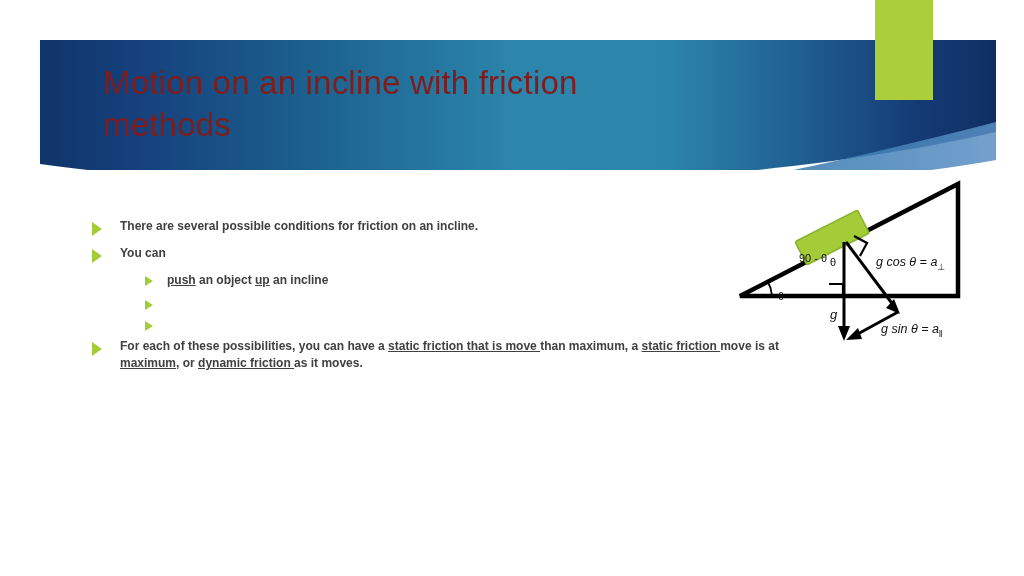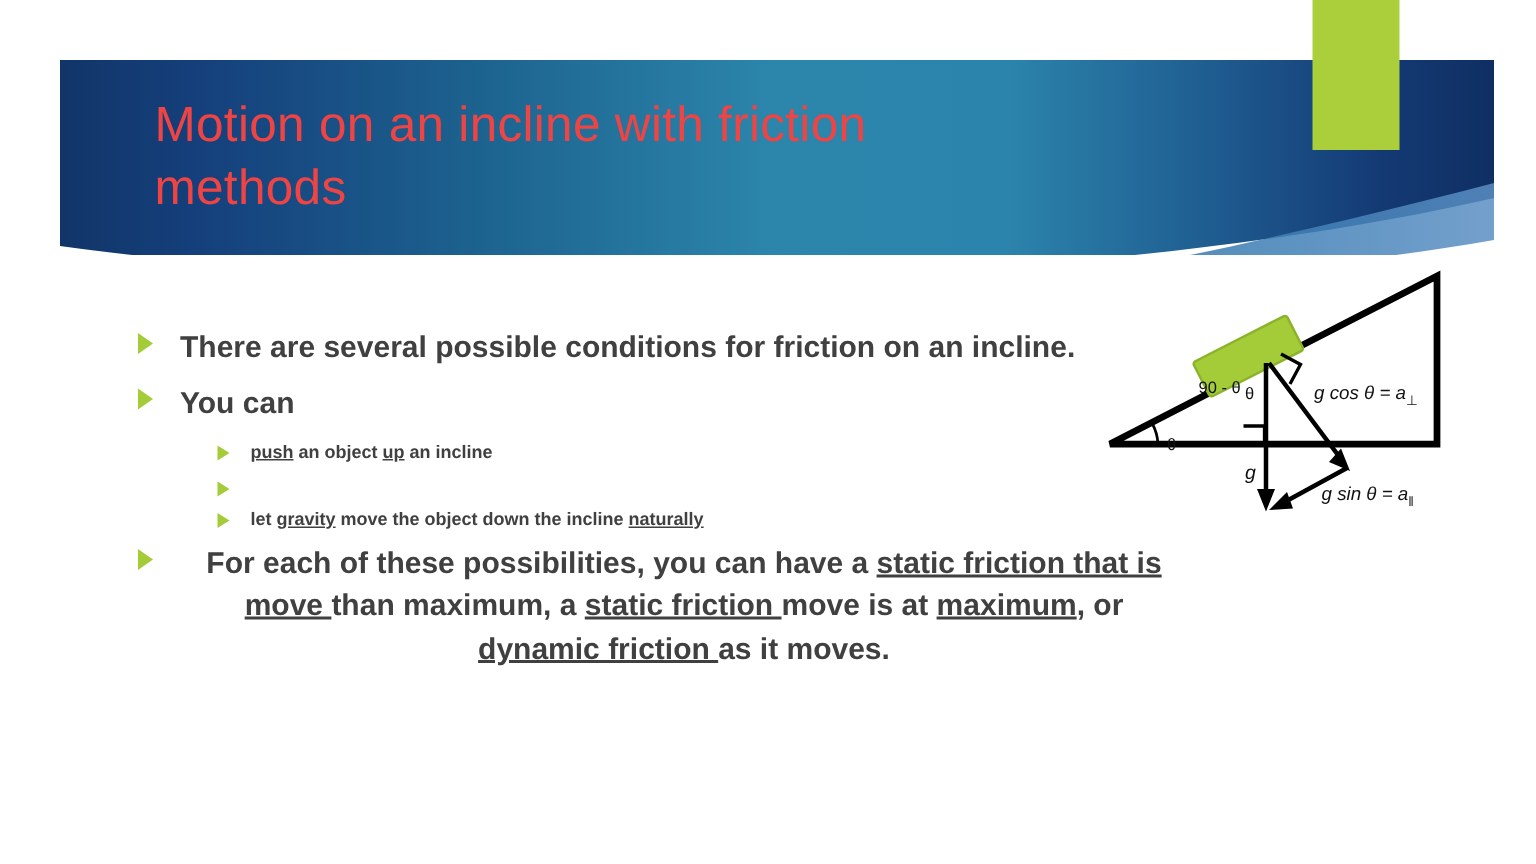--- a/index.html
+++ b/index.html
@@ -29,21 +29,21 @@
     width: 956px;
     height: 130px;
   }
   #slide-title {
     position: absolute;
     left: 103px;
     top: 62px;
     width: 700px;
     font-size: 33px;
     line-height: 1.28;
-    color: #ef4444;
+    color: #7f1d1d;
     font-weight: 300;
     letter-spacing: 0.2px;
     white-space: pre-line;
   }
   #green-accent {
     position: absolute;
     left: 875px;
     top: 0px;
     width: 58px;
     height: 100px;
@@ -84,23 +84,22 @@
   .level-2 .tri {
     border-width: 5.5px 0 5.5px 8px;
     margin-top: 4px;
     margin-right: 14px;
   }
   .btext {
     color: #404040;
     font-weight: bold;
   }
   .level-1 .btext {
-    font-size: 20px;
+    font-size: 12px;
     line-height: 1.42;
-    text-align: center;
   }
   .level-2 .btext {
     font-size: 12px;
     line-height: 1.42;
     font-weight: bold;
   }
   .u { text-decoration: underline; }
   .i { font-style: italic; }
 
   
@@ -164,21 +163,20 @@
     </div>
     <div class="bullet-row level-2">
       <span class="tri"></span>
       <div class="btext"><span class="u">push</span><span> an object </span><span class="u">up</span><span> an incline</span></div>
     </div>
     <div class="bullet-row level-2">
       <span class="tri"></span>
     </div>
     <div class="bullet-row level-2">
       <span class="tri"></span>
-      <div class="btext"><span>let </span><span class="u">gravity</span><span> move the object down the incline </span><span class="u">naturally</span></div>
     </div>
     <div class="bullet-row level-1">
       <span class="tri"></span>
       <div class="btext"><span>For each of these possibilities, you can have a </span><span class="u">static friction that is move </span><span>than maximum, a </span><span class="u">static friction </span><span>move is at </span><span class="u">maximum</span><span>, or </span><span class="u">dynamic friction </span><span>as it moves.</span></div>
     </div>
   </div>
 
 <div id="incline-diagram">
   <svg viewBox="0 0 268 172">
 

